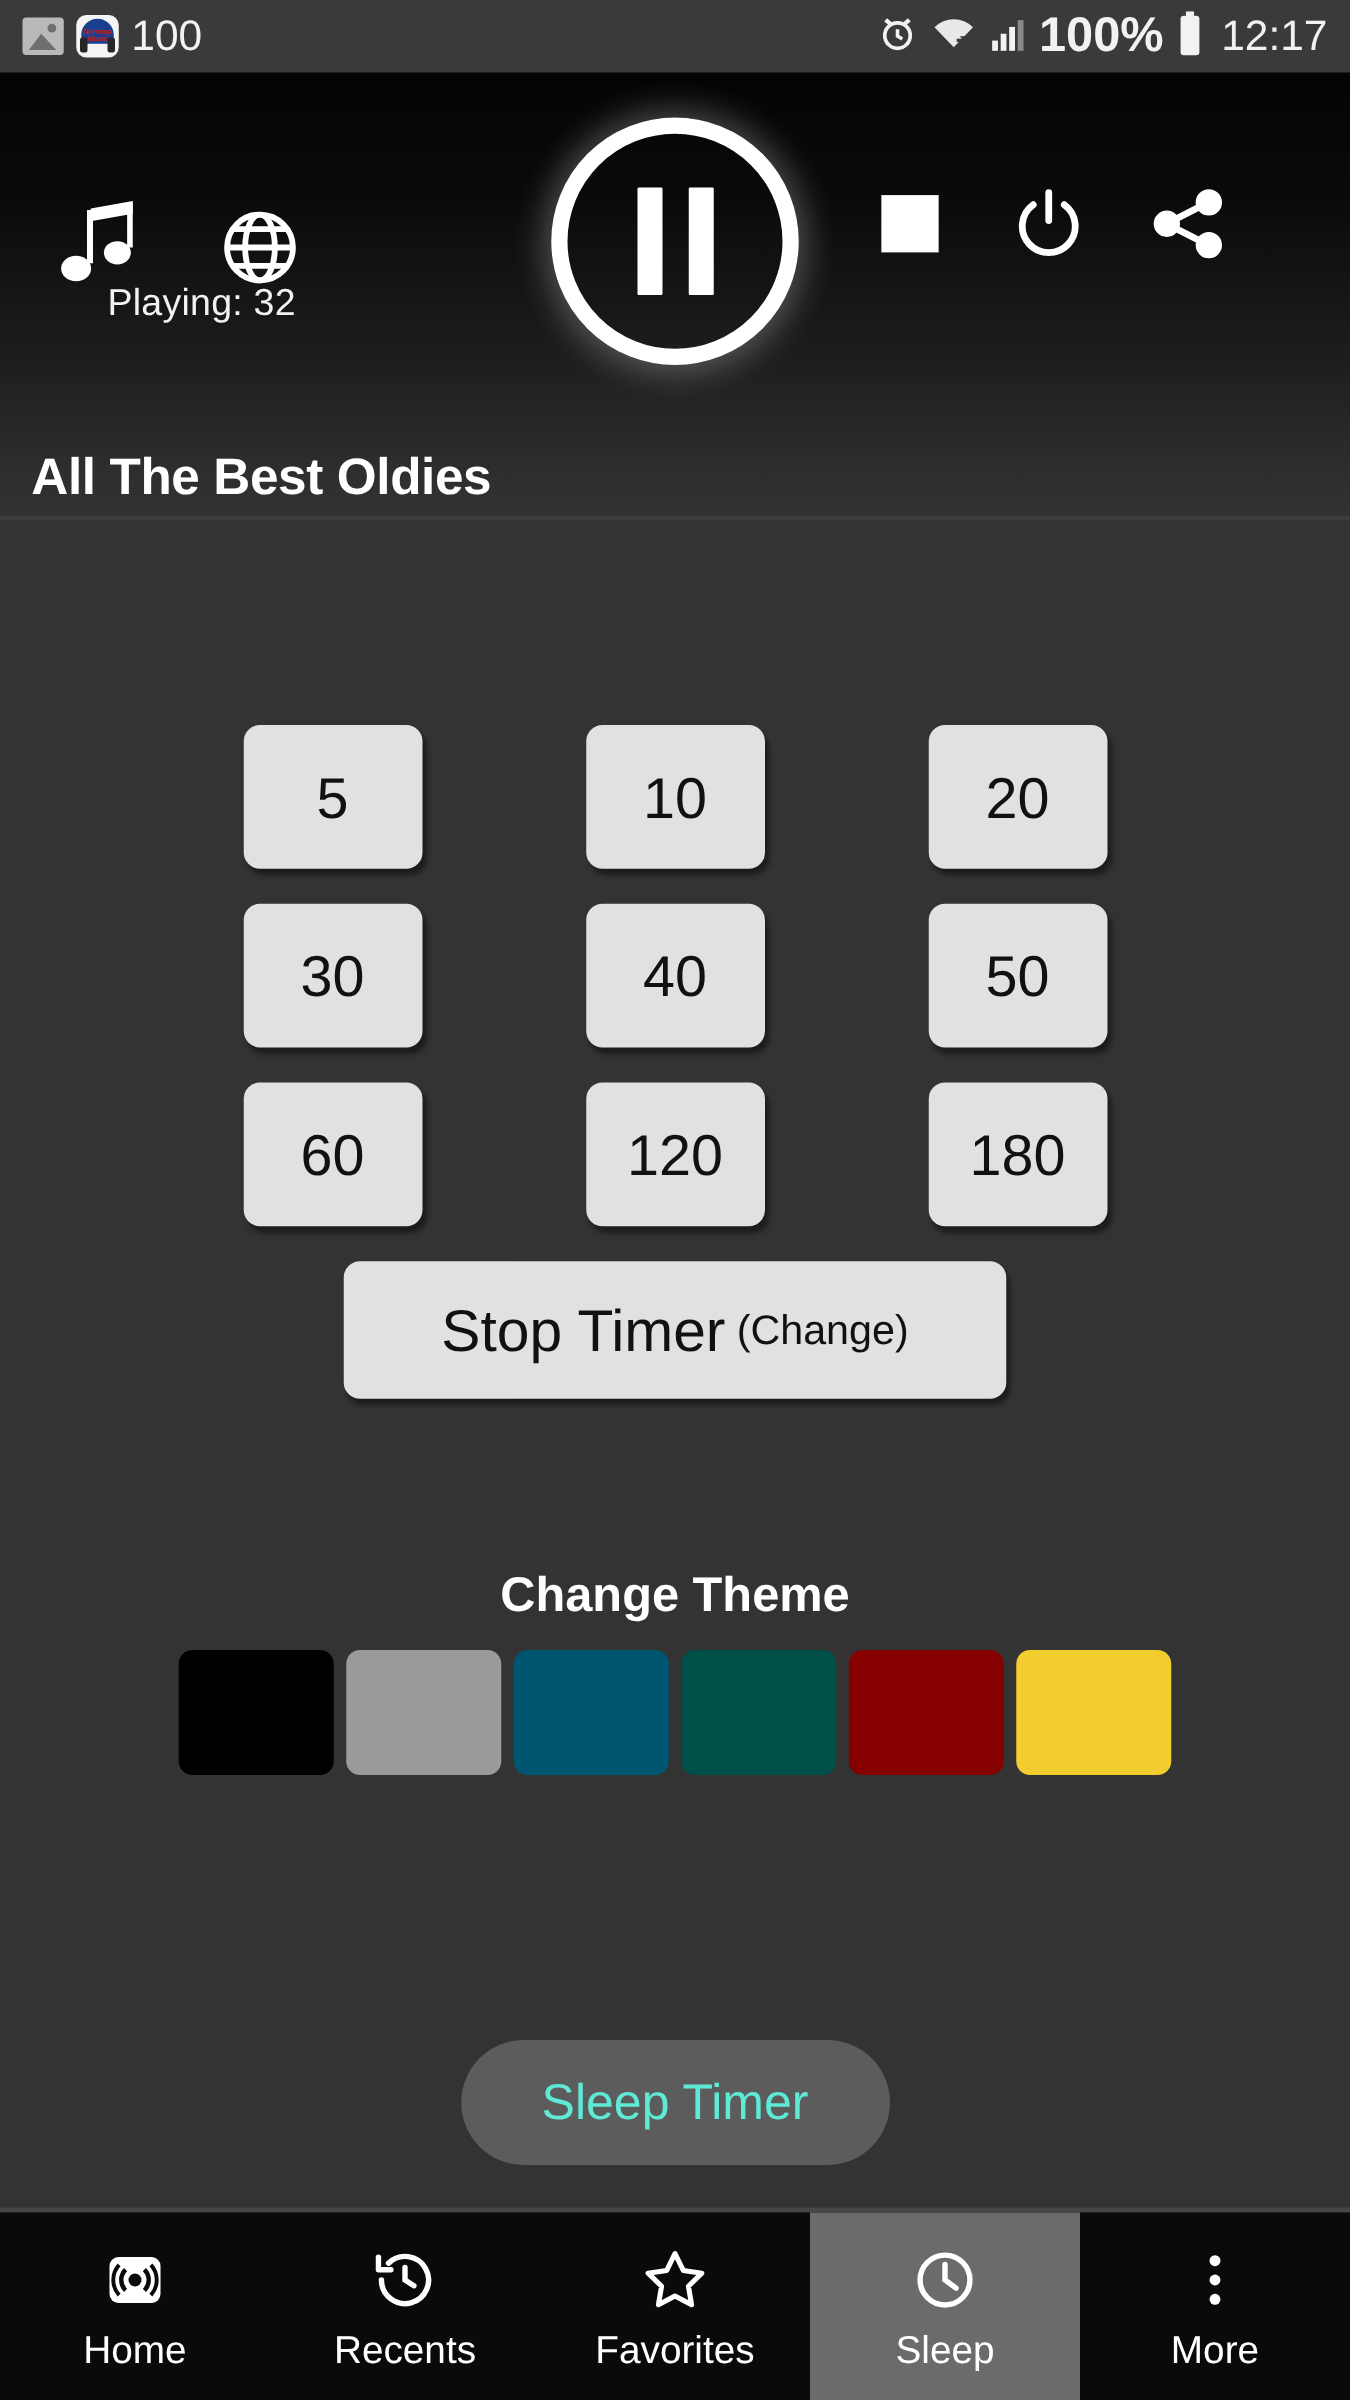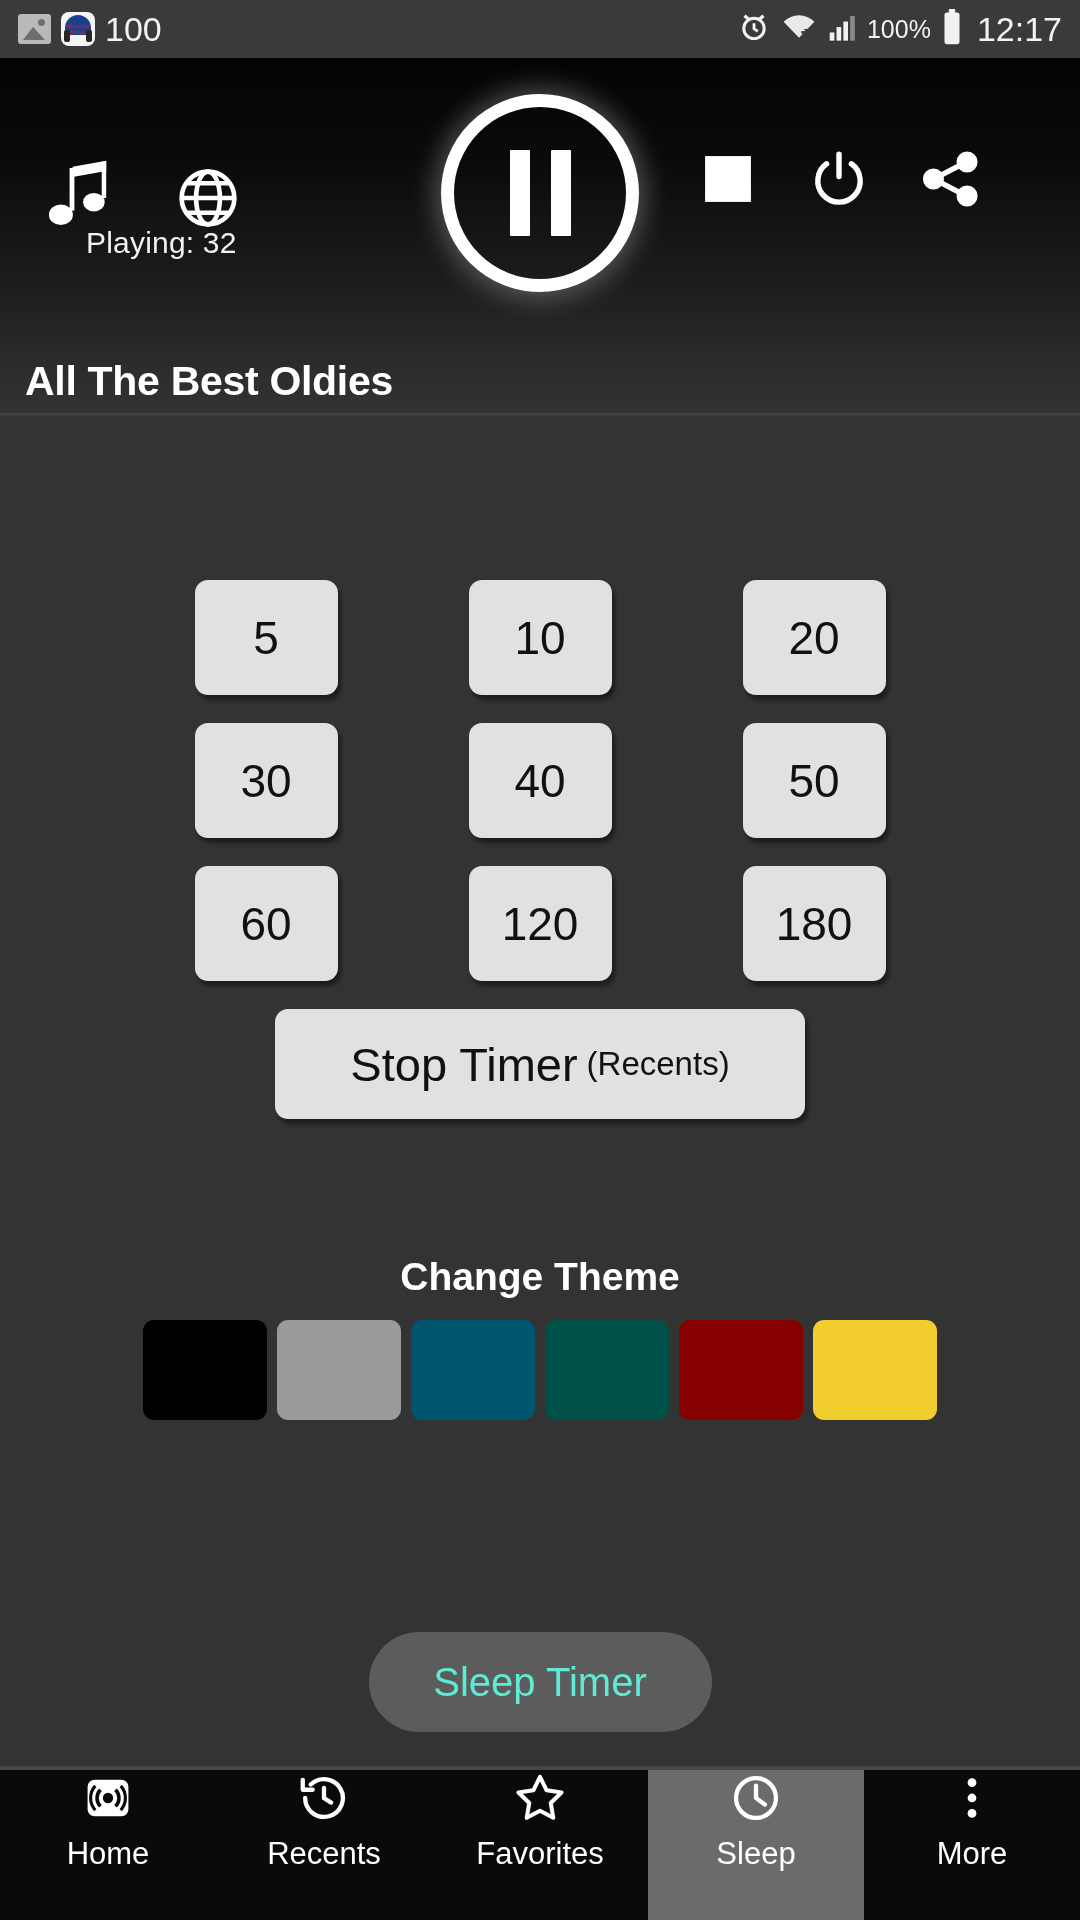--- a/index.html
+++ b/index.html
@@ -42,21 +42,21 @@
   }
   .sb-app .hp{
     position:absolute;bottom:4px;width:6px;height:12px;border-radius:2px;background:#262626;
   }
   .sb-app .hpl{left:3px;} .sb-app .hpr{right:3px;}
   .sb-app .txt{
     position:relative;z-index:3;font-size:6px;line-height:6px;font-weight:bold;
     color:#c0201f;text-align:center;letter-spacing:-0.2px;font-style:italic;
   }
   .sb-count{ font-size:34px; font-weight:500; letter-spacing:0px; }
-  .sb-battpct{ font-size:25px; font-weight:400; }
+  .sb-battpct{ font-size:39px; font-weight:700; }
   .sb-time{ font-size:34px; font-weight:500; margin-left:4px;}
   .icn{ display:inline-block; }
 
   
   .header{
     position:absolute; left:0; top:58px; width:1080px; height:357px;
     background:linear-gradient(180deg,#040404 0%,#0a0a0a 28%,#1c1c1c 62%,#2d2d2d 88%,#333333 100%);
   }
   .ctl{ position:absolute; display:flex; align-items:center; justify-content:center; }
   .ctl-note{ left:45px; top:140px; transform:translateY(-50%); }
@@ -134,21 +134,21 @@
     color:#5eead4;font-size:40px;
   }
 
   
   .bottomnav{
     position:absolute; left:0; bottom:0; width:1080px; height:150px;
     background:#0a0a0a; display:flex;
   }
   .navitem{
     flex:1; display:flex; flex-direction:column;
-    align-items:center; justify-content:flex-start; gap:12px;
+    align-items:center; justify-content:center; gap:12px;
     color:#ffffff;
   }
   .navitem.active{ background:#6b6b6b; }
   .navlabel{ font-size:31px; line-height:31px; }
   .navicon{ height:56px; display:flex; align-items:center; justify-content:center; }
   .nav-divider{
     position:absolute; left:0; bottom:150px; width:1080px; height:4px;
     background:#474747;
   }
 </style>
@@ -267,21 +267,21 @@
       <div class="tbtn">50</div>
     </div>
     <div class="grow">
       <div class="tbtn">60</div>
       <div class="tbtn">120</div>
       <div class="tbtn">180</div>
     </div>
     <div class="stopwrap">
       <div class="stop-timer-btn">
         <span class="st-main">Stop Timer</span>
-        <span class="st-sub">(Recents)</span>
+        <span class="st-sub">(Change)</span>
       </div>
     </div>
   </div>
 
   <div class="theme-title">Change Theme</div>
   <div class="swatches">
     <div class="sw" style="background: rgb(0, 0, 0);"></div>
     <div class="sw" style="background: rgb(154, 154, 154);"></div>
     <div class="sw" style="background: rgb(0, 85, 112);"></div>
     <div class="sw" style="background: rgb(0, 80, 74);"></div>

